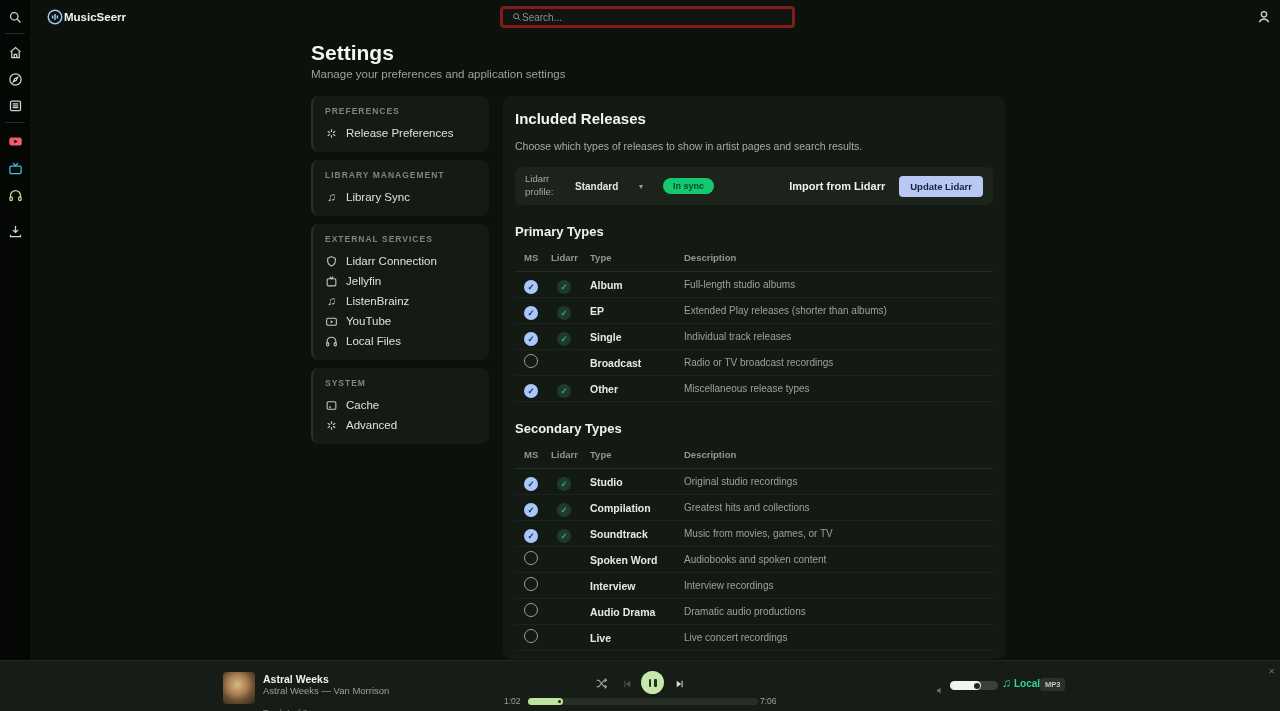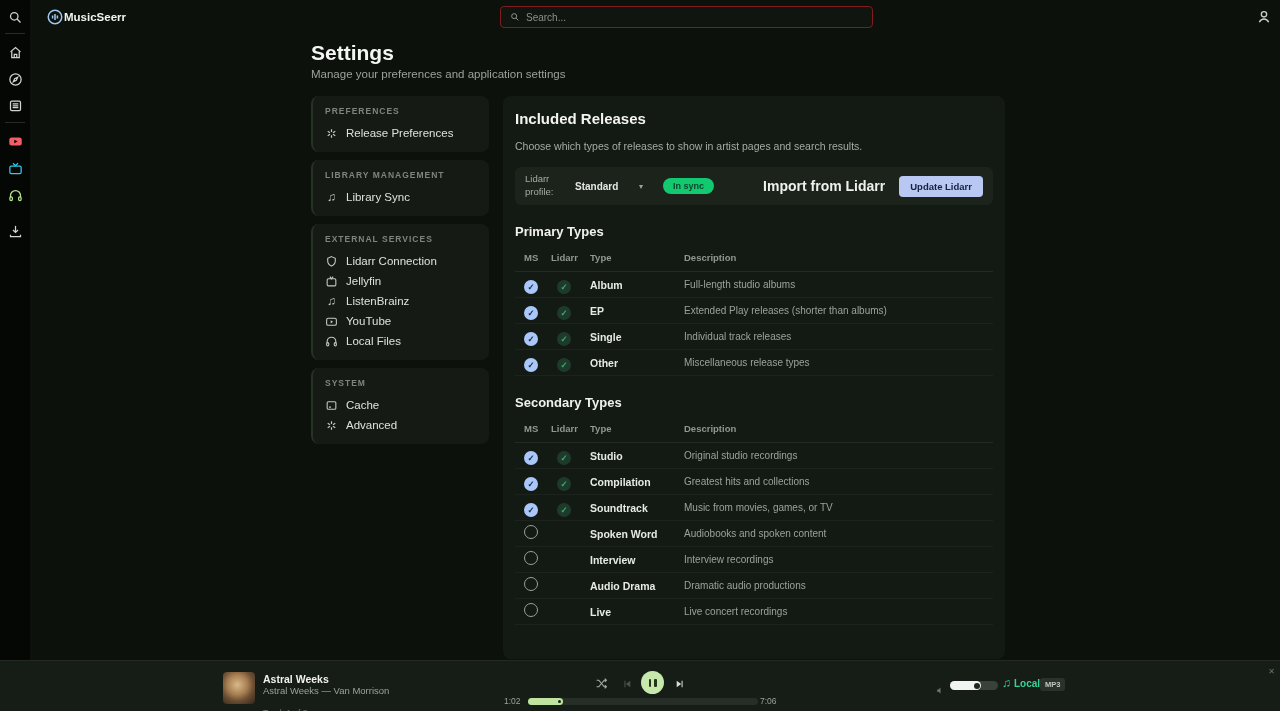--- a/index.html
+++ b/index.html
@@ -12,21 +12,21 @@
   .ric svg { width:15px; height:15px; }
   .rail-div { position:absolute; left:5px; width:20px; height:1px; background:#262c26; }
   .ric.yt { color:var(--youtube-red); }
   .ric.tv { color:var(--tv-cyan); }
   .ric.hp { color:var(--headphones-green); }
 
   
   .logo { position:absolute; left:46px; top:8px; display:flex; align-items:center; gap:0; cursor:pointer; }
   .logo-mark { width:18px; height:18px; color:#9ec9ef; }
   .logo-name { font-size:11.5px; font-weight:bold; color:#f2f4f2; }
-  .searchbox { position:absolute; left:500px; top:6px; width:373px; height:22px; border:1px solid #7f1d1d; border-radius:4px; background:#10150f; display:flex; align-items:center; padding:0 9px; gap:6px; }
+  .searchbox { position:absolute; left:500px; top:6px; width:295px; height:22px; border:3px solid #7f1d1d; border-radius:4px; background:#10150f; display:flex; align-items:center; padding:0 9px; }
   .searchbox svg { width:10px; height:10px; color:#8a928a; flex:none; }
   .searchbox input { flex:1; background:transparent; border:none; outline:none; color:#c7cdc7; font-size:10px; font-family:inherit; }
   .searchbox input::placeholder { color:#8a928a; }
   .user-btn { position:absolute; left:1256px; top:9px; width:16px; height:16px; color:#c8cfc8; cursor:pointer; }
 
   
   .page-title { position:absolute; left:311px; top:41px; font-size:21px; font-weight:bold; color:#f4f6f4; }
   .page-sub { position:absolute; left:311px; top:68px; font-size:11.5px; color:#9aa29a; }
 
   
@@ -42,21 +42,21 @@
   .panel { position:absolute; left:503px; top:96px; width:502px; height:563px; background:#131a13; border-radius:8px; padding:14px 12px; overflow:hidden; }
   .panel-title { font-size:15px; font-weight:bold; color:#f2f4f2; }
   .panel-sub { font-size:10.5px; color:#a4aca4; margin-top:13px; }
   .profile-row { margin-top:15px; height:38px; background:#1b231b; border-radius:6px; display:flex; align-items:center; padding:0 10px; }
   .profile-label { width:40px; font-size:9.5px; line-height:1.35; color:#a4aca4; flex:none; }
   .profile-select { display:flex; align-items:center; margin-left:10px; width:68px; justify-content:space-between; cursor:pointer; }
   .profile-select .sel-val { font-size:10px; font-weight:bold; color:#e4e8e4; }
   .profile-select .caret { font-size:8px; color:#9aa29a; }
   .sync-pill { margin-left:20px; background:var(--sync-green); color:#07492a; font-size:9px; font-weight:bold; padding:3px 10px; border-radius:999px; }
   .profile-spacer { flex:1; }
-  .import-btn { font-size:14px; font-weight:bold; color:#eef1ee; cursor:pointer; margin-right:14px; }
+  .import-btn { font-size:11px; font-weight:bold; color:#eef1ee; cursor:pointer; margin-right:14px; }
   .update-btn { background:var(--update-button); color:#17213f; font-size:9.5px; font-weight:bold; padding:5px 11px; border-radius:4px; border:none; cursor:pointer; font-family:Liberation Sans, sans-serif; }
 
   .sec-title { font-size:13px; font-weight:bold; color:#f0f2f0; margin-top:19px; }
   .thead { display:grid; grid-template-columns:33px 39px 94px auto; margin-top:13px; padding-bottom:8px; border-bottom:1px solid #242b24; }
   .th { font-size:9.5px; font-weight:bold; color:#8f978f; padding-left:3px; }
   .th.first { padding-left:9px; }
   .trow { display:grid; grid-template-columns:33px 39px 94px auto; align-items:center; height:26px; border-bottom:1px solid #1c231c; }
   .tc { padding-left:3px; }
   .tc-ms { padding-left:9px; }
   .tc-lidarr { padding-left:9px; }
@@ -309,20 +309,26 @@
           <div class="tc tc-type">EP</div>
           <div class="tc tc-desc">Extended Play releases (shorter than albums)</div>
         </div>
         <div class="trow">
           <div class="tc tc-ms"><span class="chk chk-ms-on">✓</span></div>
           <div class="tc tc-lidarr"><span class="chk chk-lidarr-on">✓</span></div>
           <div class="tc tc-type">Single</div>
           <div class="tc tc-desc">Individual track releases</div>
         </div>
         <div class="trow">
+          <div class="tc tc-ms"><span class="chk chk-off"></span></div>
+          <div class="tc tc-lidarr"></div>
+          <div class="tc tc-type">Broadcast</div>
+          <div class="tc tc-desc">Radio or TV broadcast recordings</div>
+        </div>
+        <div class="trow">
           <div class="tc tc-ms"><span class="chk chk-ms-on">✓</span></div>
           <div class="tc tc-lidarr"><span class="chk chk-lidarr-on">✓</span></div>
           <div class="tc tc-type">Other</div>
           <div class="tc tc-desc">Miscellaneous release types</div>
         </div>
       </div>
 
     <div class="sec-title">Secondary Types</div>
     <div class="thead">
       <div class="th first">MS</div>

